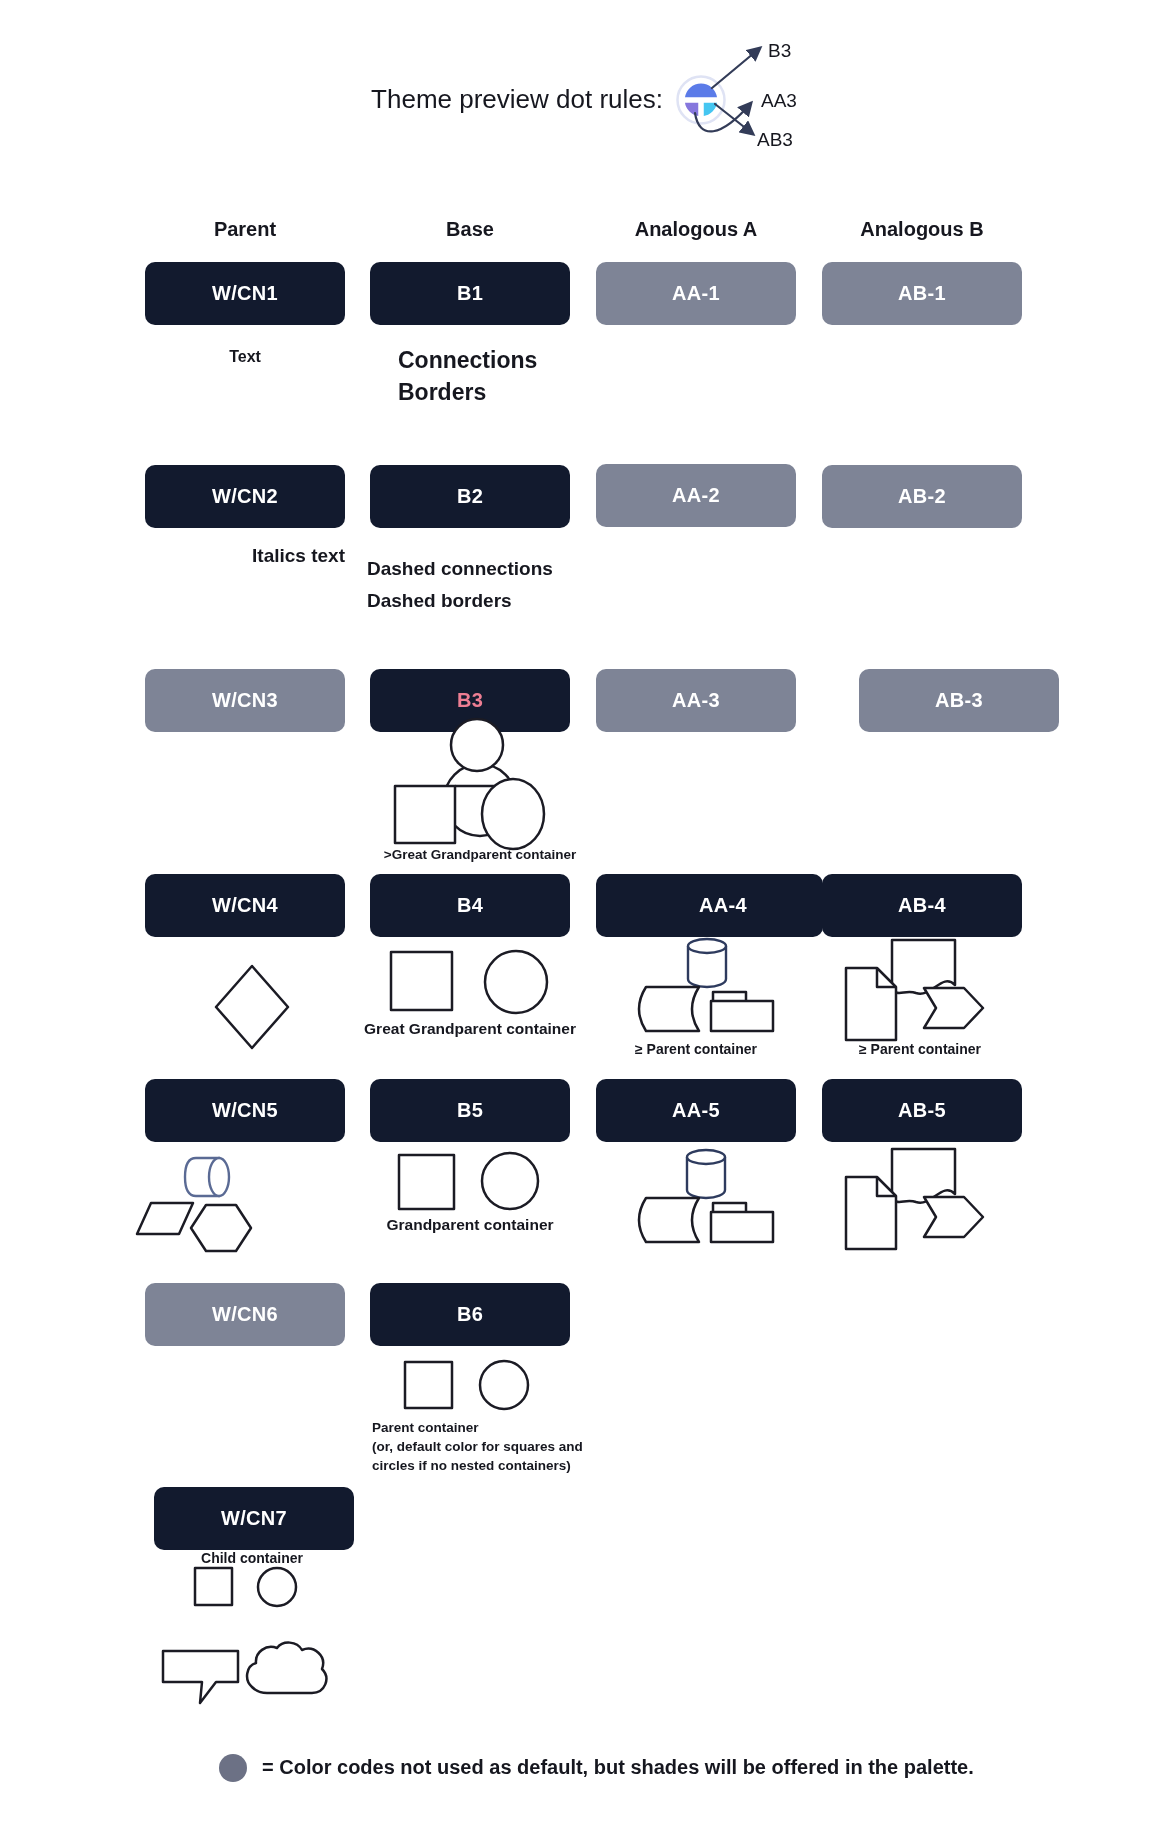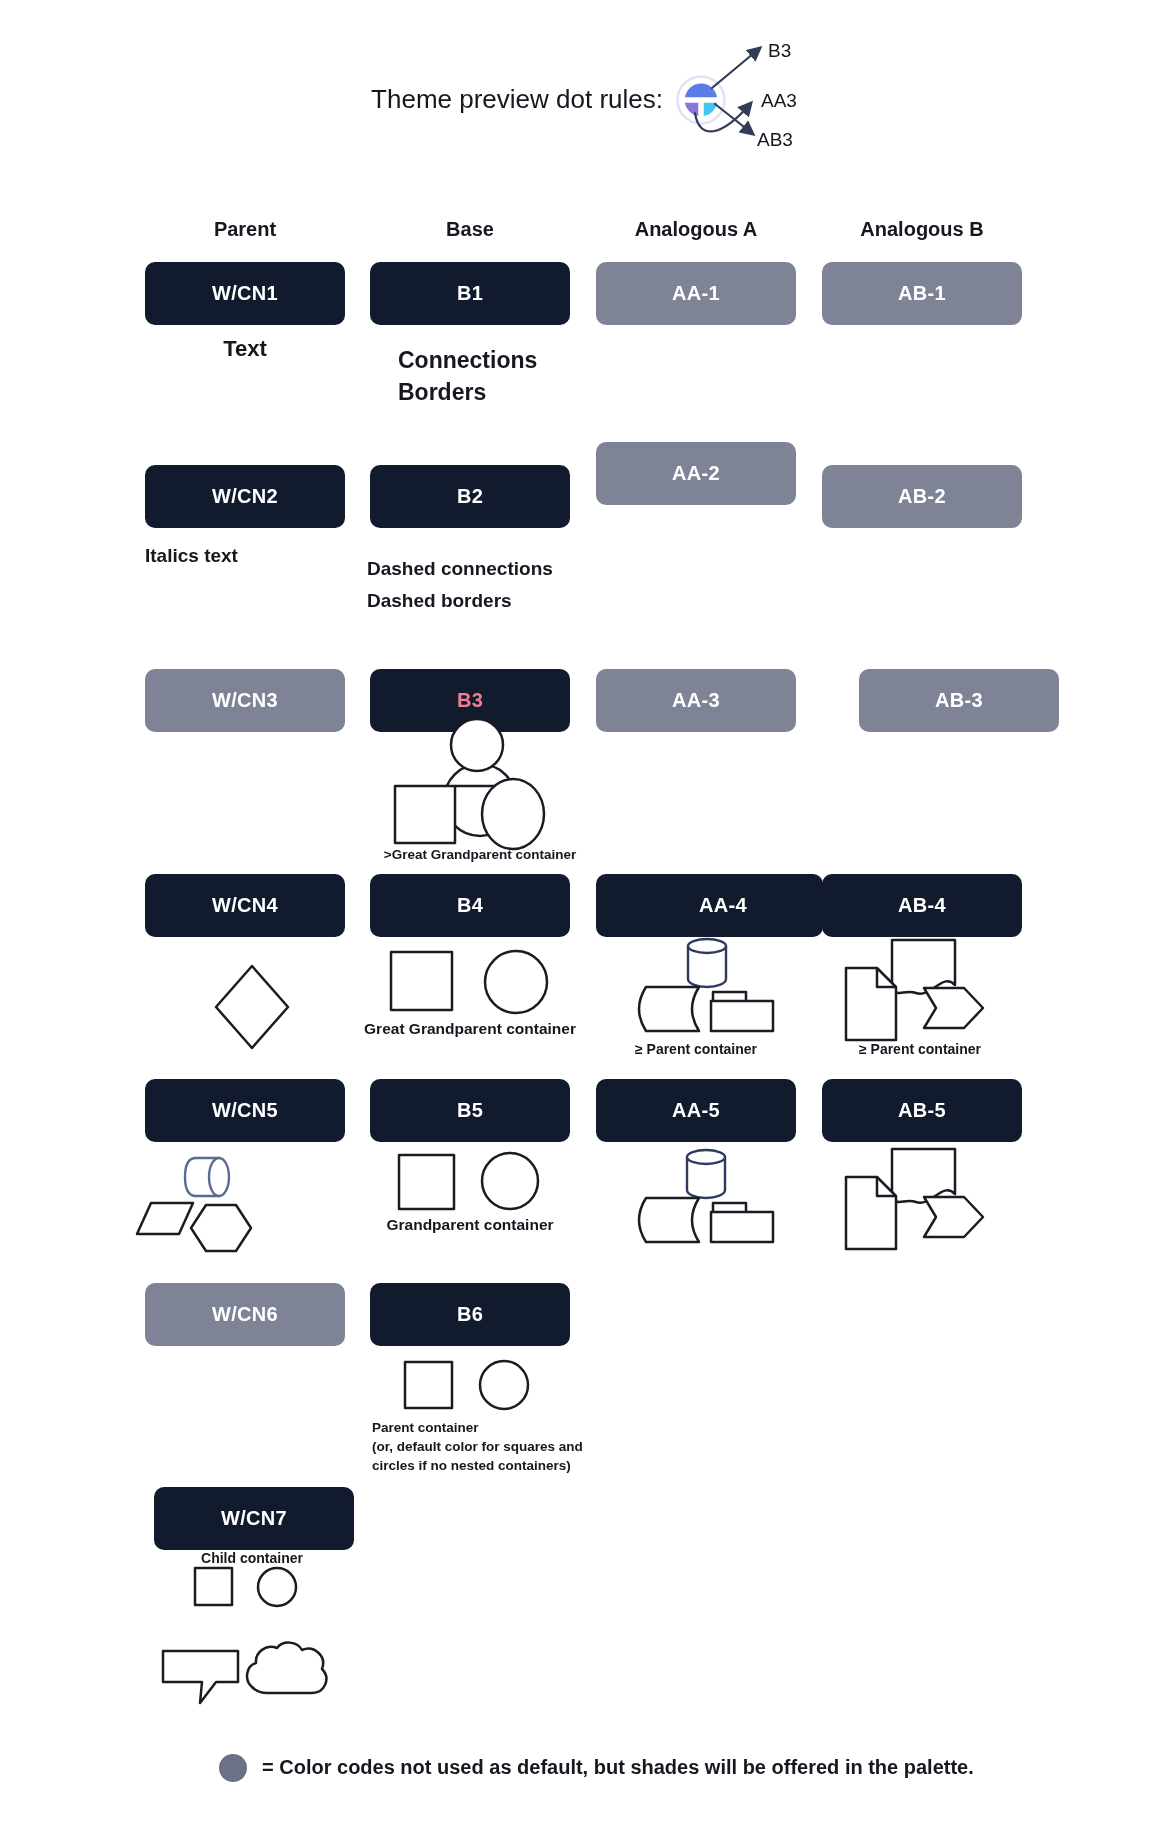--- a/index.html
+++ b/index.html
@@ -17,23 +17,23 @@
     font-size:20px;font-weight:700;color:var(--text);
   }
   .chip{
     position:absolute;width:200px;height:63px;border-radius:10px;
     display:flex;align-items:center;justify-content:center;
     font-size:20px;font-weight:700;color:var(--chip-text);letter-spacing:.3px;
   }
   .chip.dark{background:var(--dark-chip);}
   .chip.gray{background:var(--gray-chip);}
   .cap{position:absolute;font-weight:700;color:var(--text);}
-  #cap-text{left:145px;top:336px;width:200px;text-align:center;font-size:22px;}
+  #cap-text{left:145px;top:348px;width:200px;text-align:center;font-size:16px;}
   #cap-conn{left:398px;top:344px;font-size:23px;line-height:32px;}
-  #cap-italics{left:145px;top:545px;width:200px;text-align:left;font-size:19px;}
+  #cap-italics{left:145px;top:545px;width:200px;text-align:right;font-size:19px;}
   #cap-dashed{left:367px;top:553px;font-size:19px;line-height:32px;}
   #cap-b3{left:330px;top:847px;width:300px;text-align:center;font-size:13.5px;}
   #cap-b4{left:320px;top:1020px;width:300px;text-align:center;font-size:15.5px;}
   #cap-aa4{left:546px;top:1041px;width:300px;text-align:center;font-size:14px;}
   #cap-ab4{left:770px;top:1041px;width:300px;text-align:center;font-size:14px;}
   #cap-b5{left:320px;top:1216px;width:300px;text-align:center;font-size:15.5px;}
   #cap-b6{left:372px;top:1418px;font-size:13.5px;line-height:19px;}
   #cap-wcn7{left:152px;top:1550px;width:200px;text-align:center;font-size:14px;}
   .legend-dot{
     position:absolute;left:219px;top:1754px;width:28px;height:28px;border-radius:50%;
@@ -83,21 +83,21 @@
   <div class="colhead" style="left:596px">Analogous A</div>
   <div class="colhead" style="left:822px">Analogous B</div>
 
   <div>
       <div class="chip dark" style="left: 145px; top: 262px;">W/CN1</div>
       <div class="chip dark" style="left: 370px; top: 262px;">B1</div>
       <div class="chip gray" style="left: 596px; top: 262px;">AA-1</div>
       <div class="chip gray" style="left: 822px; top: 262px;">AB-1</div>
       <div class="chip dark" style="left: 145px; top: 465px;">W/CN2</div>
       <div class="chip dark" style="left: 370px; top: 465px;">B2</div>
-      <div class="chip gray" style="left: 596px; top: 442px;">AA-2</div>
+      <div class="chip gray" style="left: 596px; top: 464px;">AA-2</div>
       <div class="chip gray" style="left: 822px; top: 465px;">AB-2</div>
       <div class="chip gray" style="left: 145px; top: 669px;">W/CN3</div>
       <div class="chip dark" style="left: 370px; top: 669px; color: rgb(238, 126, 147);">B3</div>
       <div class="chip gray" style="left: 596px; top: 669px;">AA-3</div>
       <div class="chip gray" style="left: 822px; top: 669px; margin-left: 37px;">AB-3</div>
       <div class="chip dark" style="left: 145px; top: 874px;">W/CN4</div>
       <div class="chip dark" style="left: 370px; top: 874px;">B4</div>
       <div class="chip dark" style="left: 596px; top: 874px; padding-left: 27px;">AA-4</div>
       <div class="chip dark" style="left: 822px; top: 874px;">AB-4</div>
       <div class="chip dark" style="left: 145px; top: 1079px;">W/CN5</div>

